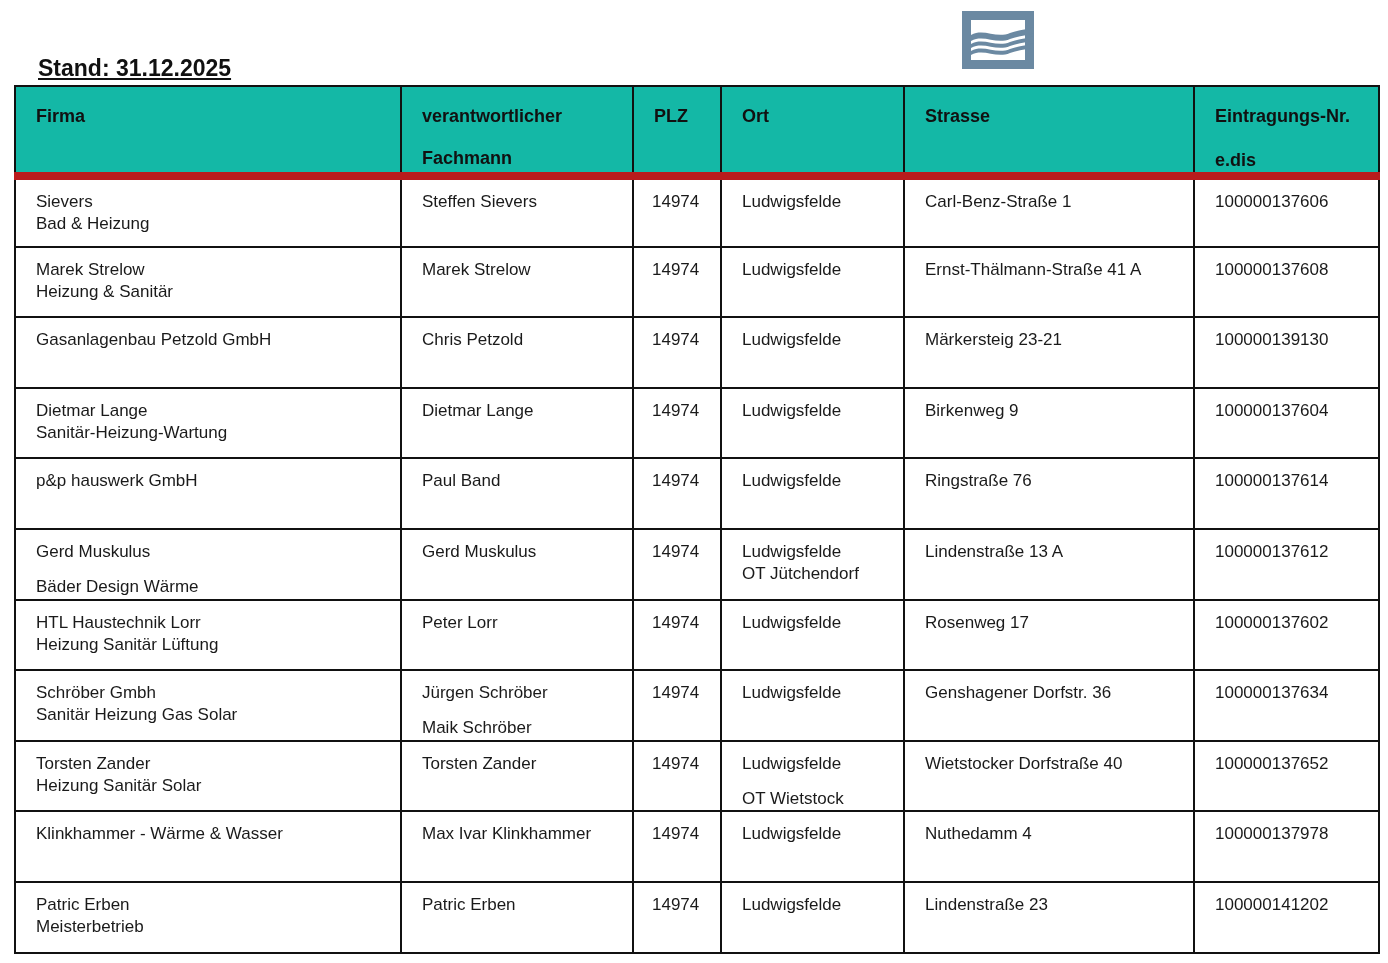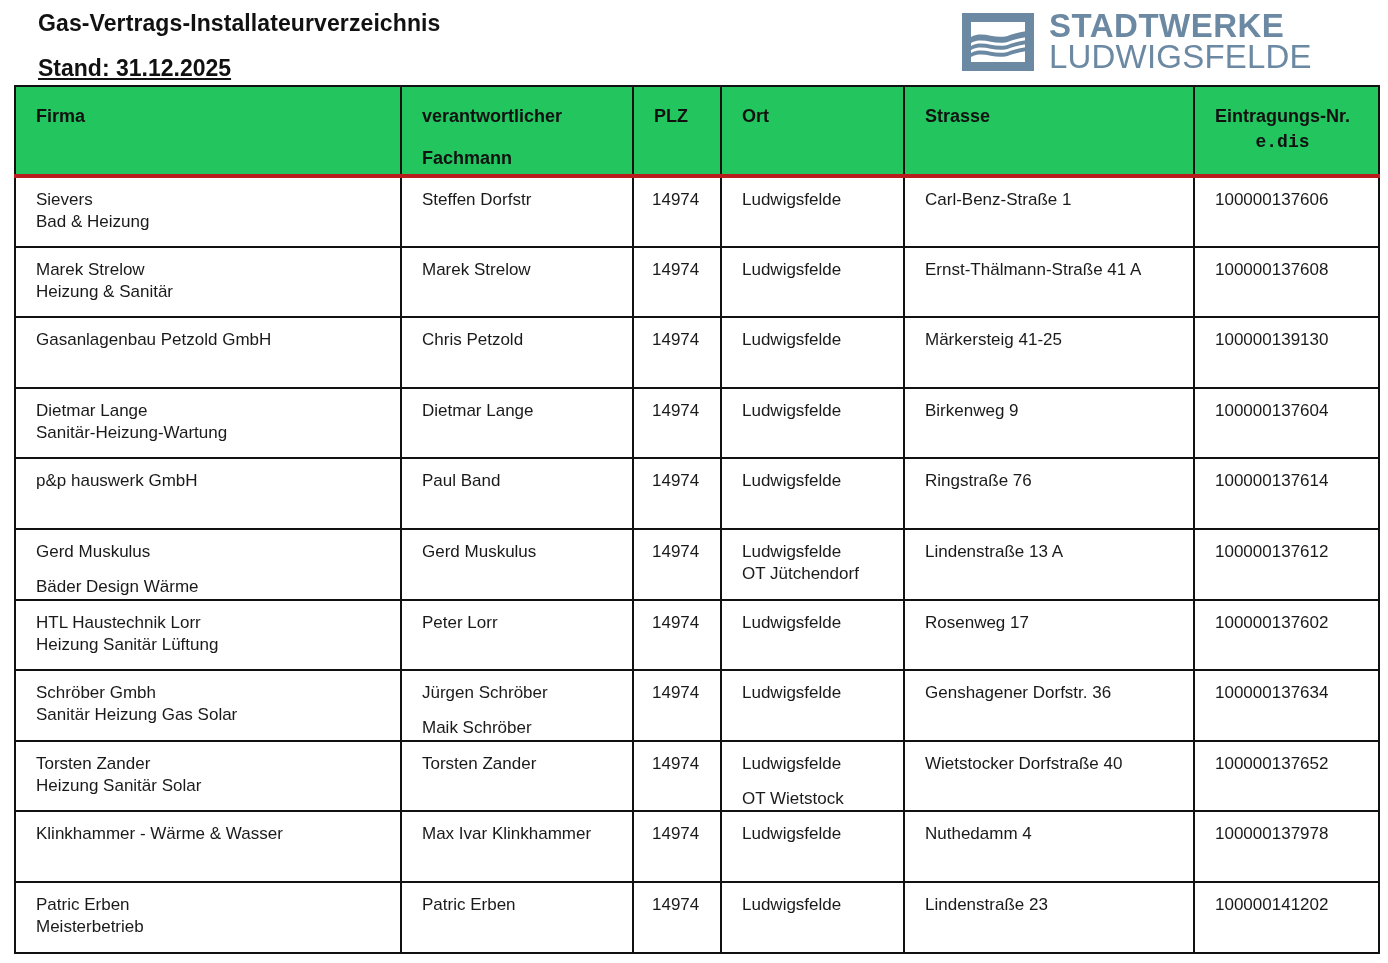--- a/index.html
+++ b/index.html
@@ -45,29 +45,29 @@
       table-layout: fixed;
     }
     table.dir th, table.dir td {
       border: 2px solid #111111;
       vertical-align: top;
       text-align: left;
       font-size: 17px;
       line-height: 22px;
     }
     table.dir thead th {
-      background: #22c55e;
+      background: #14b8a6;
       font-weight: bold;
       height: 90px;
       padding: 18px 28px 0 20px;
-      border-bottom: 4px solid #b91c1c;
+      border-bottom: 8px solid #b91c1c;
       font-size: 18px;
     }
     .th-line2 { display: block; margin-top: 20px; }
-    .th-center2 { display: block; margin-top: 4px; text-align: center; font-family: Liberation Mono, monospace; }
+    .th-center2 { display: block; margin-top: 22px; text-align: left; }
 
     table.dir tbody td {
       padding: 11px 20px 0 20px;
       height: 70.6px;
       font-weight: normal;
       color: #1a1a1a;
     }
     td.plz { padding-left: 18px !important; padding-right: 4px !important; }
     .line { display: block; }
     .gap { margin-top: 13px; }
@@ -77,35 +77,30 @@
     col.c3 { width: 88px; }
     col.c4 { width: 183px; }
     col.c5 { width: 290px; }
     col.c6 { width: 185px; }
   </style>
 </head>
 <body>
 
 <div class="page">
 
-  <div class="title">Gas-Vertrags-Installateurverzeichnis</div>
   <div class="subtitle">Stand: 31.12.2025</div>
 
   <div class="logo">
     <svg class="logo-mark" viewBox="0 0 72 58">
       <rect x="0" y="0" width="72" height="58" fill="#6b89a2"></rect>
       <rect x="9" y="9" width="54" height="40" fill="#ffffff"></rect>
       <path d="M9 24 C22 17, 34 28, 48 22 C56 19, 62 19, 72 16 L72 22 C62 25, 56 25, 48 28 C34 34, 22 23, 9 30 Z" fill="#6b89a2"></path>
       <path d="M9 33 C22 26, 34 37, 48 31 C56 28, 62 28, 72 25 L72 29 C62 32, 56 32, 48 35 C34 41, 22 30, 9 37 Z" fill="#6b89a2"></path>
       <path d="M9 40 C22 33, 34 44, 48 38 C56 35, 62 35, 72 32 L72 36 C62 39, 56 39, 48 42 C34 48, 22 37, 9 44 Z" fill="#6b89a2"></path>
     </svg>
-    <div class="logo-text">
-      <span class="logo-line1">STADTWERKE</span>
-      <span class="logo-line2">LUDWIGSFELDE</span>
-    </div>
   </div>
 
   <table class="dir">
     <colgroup>
       <col class="c1">
         <col class="c2">
         <col class="c3">
         <col class="c4">
         <col class="c5">
         <col class="c6">
@@ -126,21 +121,21 @@
         </th>
       </tr>
     </thead>
     <tbody id="tbody">
         <tr>
           <td>
             <span class="line">Sievers</span>
             <span class="line">Bad &amp; Heizung</span>
           </td>
           <td>
-            <span class="line">Steffen Dorfstr</span>
+            <span class="line">Steffen Sievers</span>
             <span class="line"></span>
           </td>
           <td class="plz">
             <span class="line">14974</span>
           </td>
           <td>
             <span class="line">Ludwigsfelde</span>
             <span class="line"></span>
           </td>
           <td>
@@ -183,21 +178,21 @@
             <span class="line"></span>
           </td>
           <td class="plz">
             <span class="line">14974</span>
           </td>
           <td>
             <span class="line">Ludwigsfelde</span>
             <span class="line"></span>
           </td>
           <td>
-            <span class="line">Märkersteig 41-25</span>
+            <span class="line">Märkersteig 23-21</span>
           </td>
           <td>
             <span class="line">100000139130</span>
           </td>
         </tr>
         <tr>
           <td>
             <span class="line">Dietmar Lange</span>
             <span class="line">Sanitär-Heizung-Wartung</span>
           </td>

